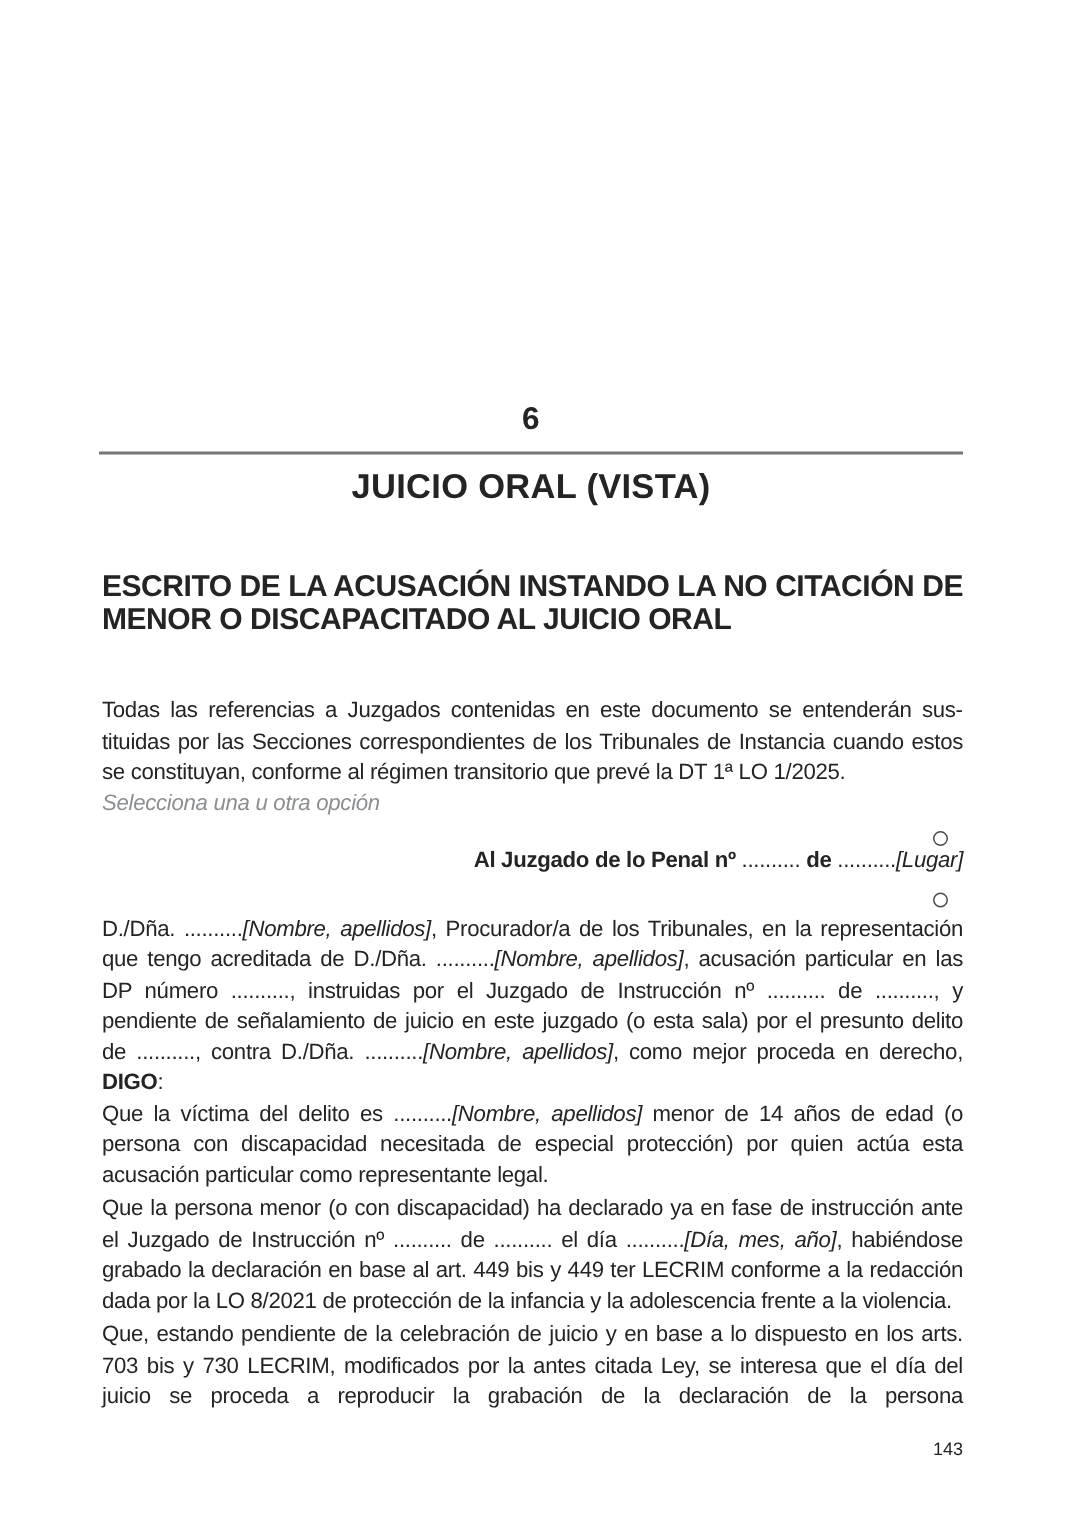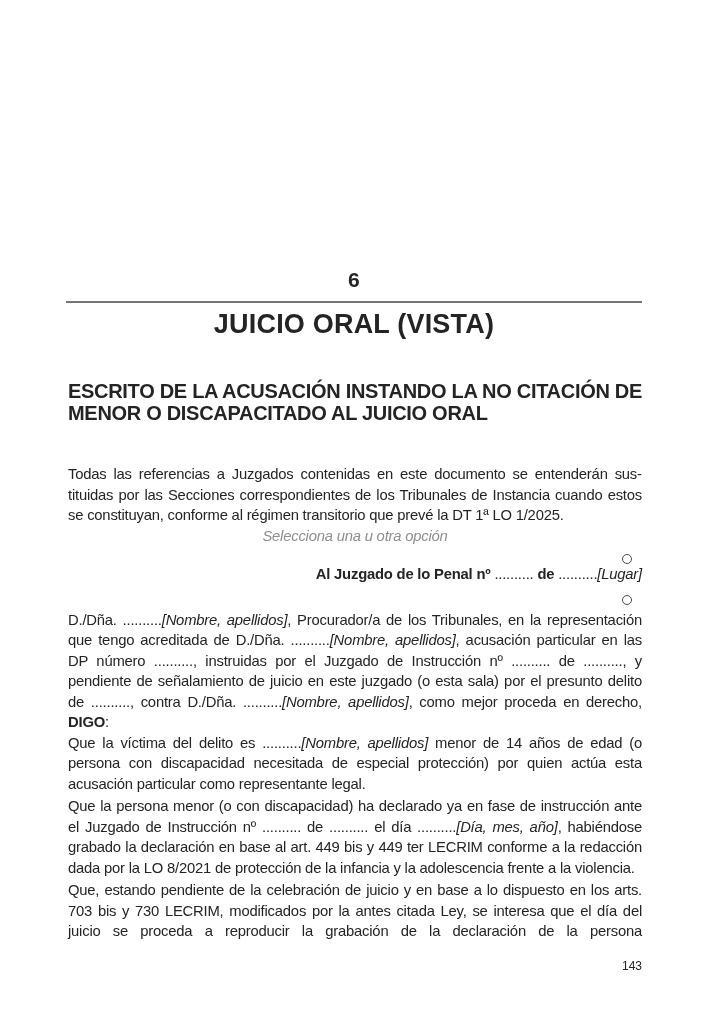--- a/index.html
+++ b/index.html
@@ -27,21 +27,21 @@
     line-height: 24px;
     letter-spacing: 0.2px;
   }
   .chapter-rule {
     border: none;
     border-top: 2px solid var(--rule-color, #757575);
     margin: 9px 0 0 0;
   }
   .chapter-title {
     margin: 8px 0 0 0;
-    font-size: 27px;
+    font-size: 23px;
     font-weight: 700;
     line-height: 26px;
     letter-spacing: 0.2px;
   }
 
   
   .body-block {
     position: absolute;
     top: 381px;
     left: 68px;
@@ -58,21 +58,21 @@
     line-height: 21.5px;
     letter-spacing: -0.3px;
     text-align: justify;
   }
   .para { margin: 0; }
   .intro-para { margin-top: 40px; }
   .note {
     margin: 0 0 3px 0;
     font-style: italic;
     color: var(--muted-color, #8c8f91);
-    text-align: center;
+    text-align: left;
   }
   .options {
     list-style: none;
     margin: 0 0 3px 0;
     padding: 0;
   }
   .options li {
     display: flex;
     align-items: flex-end;
     margin: 0 0 5px 0;

